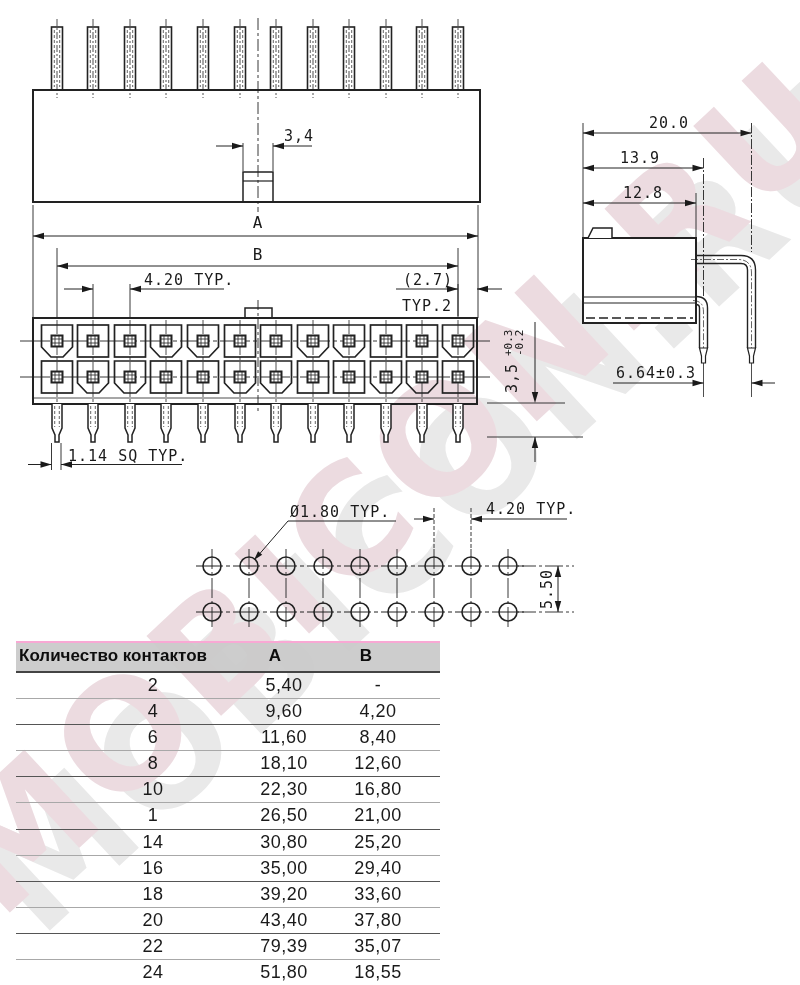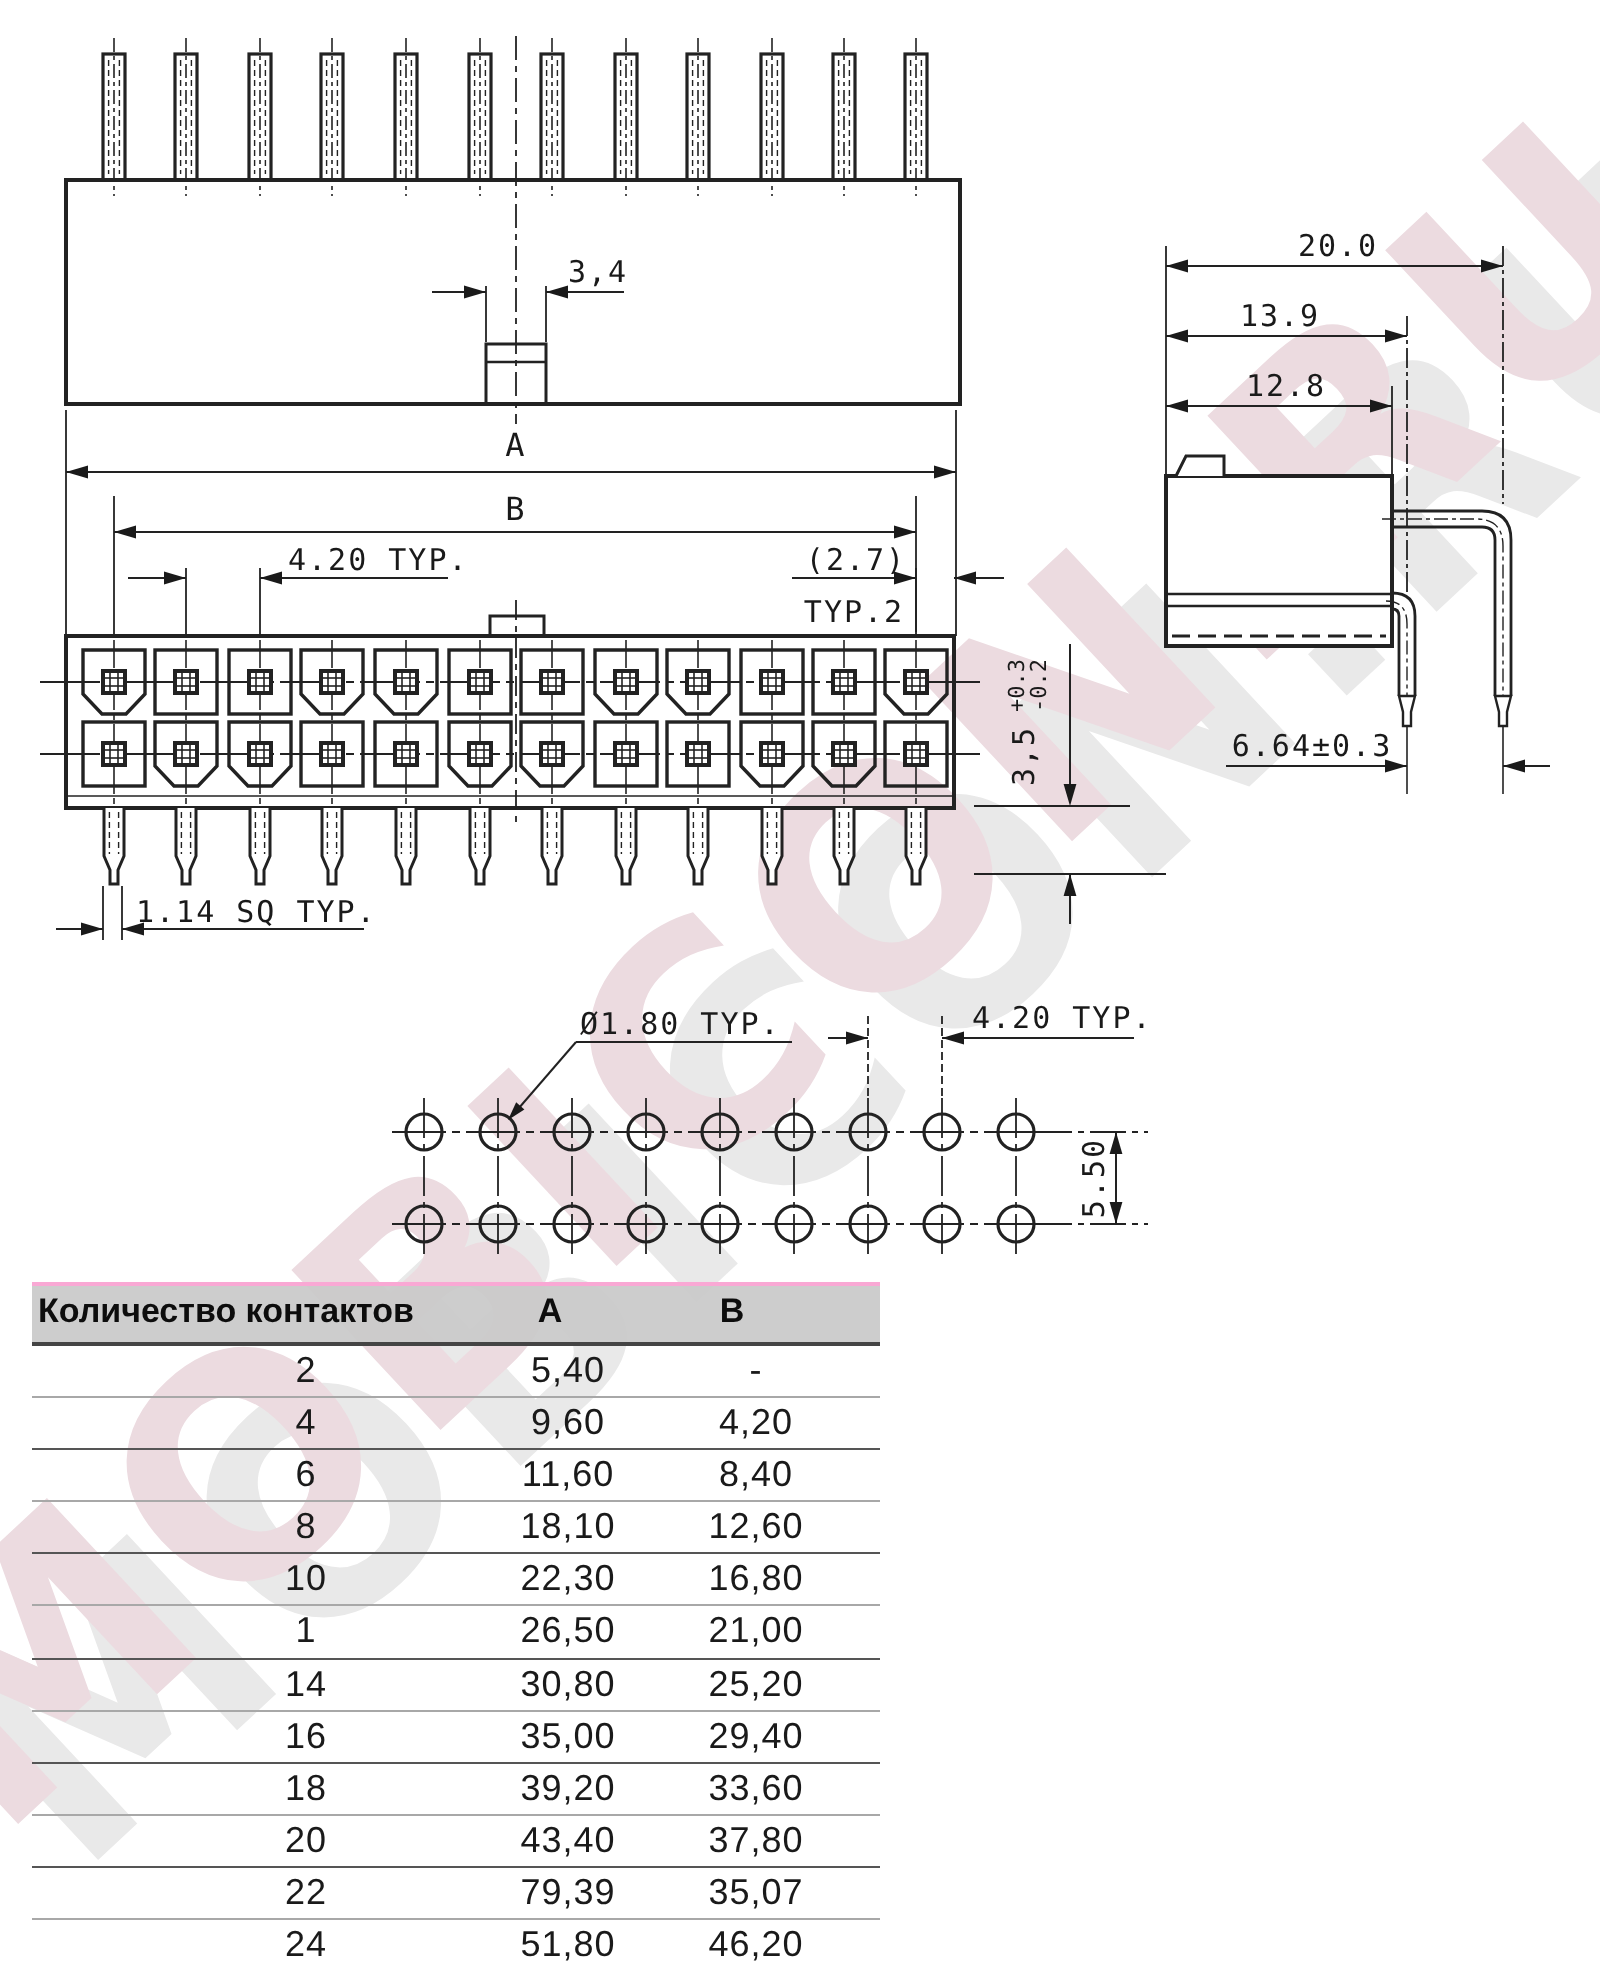--- a/index.html
+++ b/index.html
@@ -371,17 +371,17 @@
         <span class="c-b">37,80</span>
       </div>
     <div class="trow">
         <span class="c-qty">22</span>
         <span class="c-a">79,39</span>
         <span class="c-b">35,07</span>
       </div>
     <div class="trow dark">
         <span class="c-qty">24</span>
         <span class="c-a">51,80</span>
-        <span class="c-b">46,20</span>
+        <span class="c-b">18,55</span>
       </div>
   </div>
 
 </div>
 
 </body></html>

